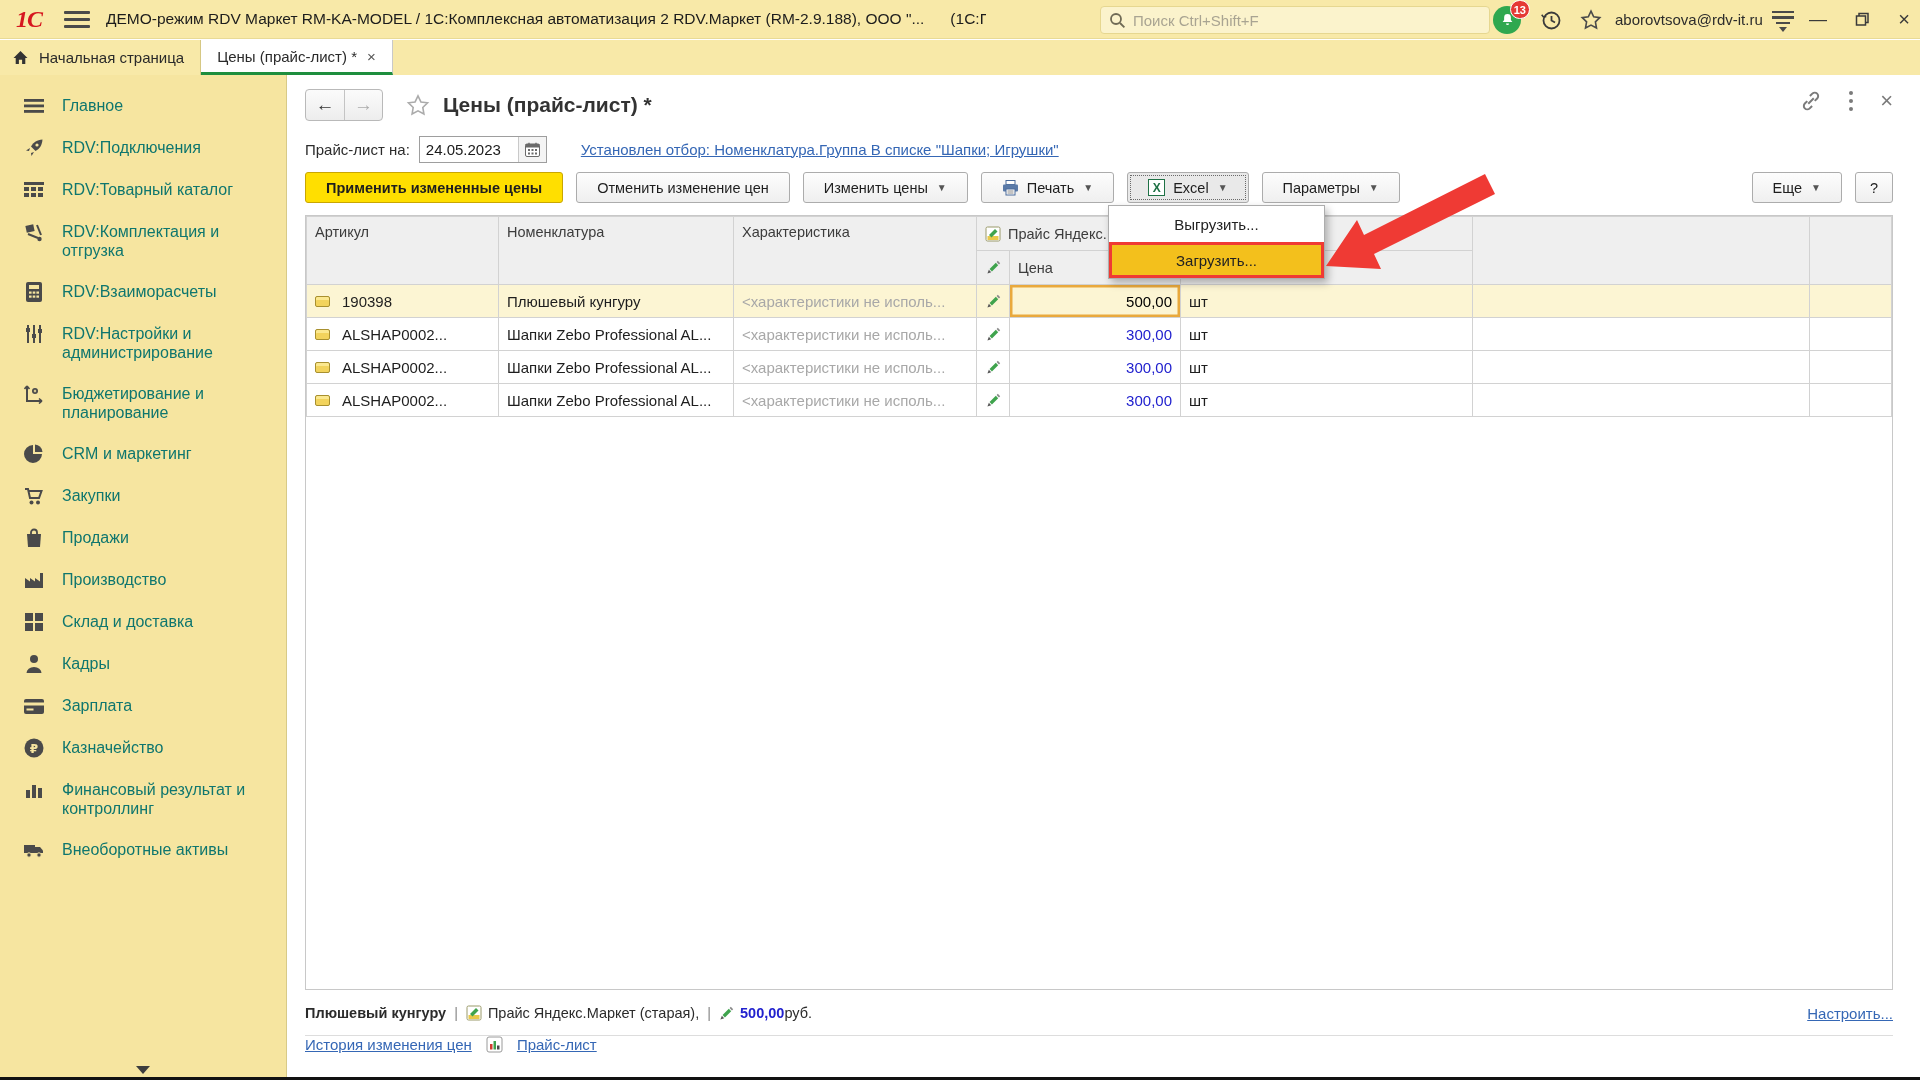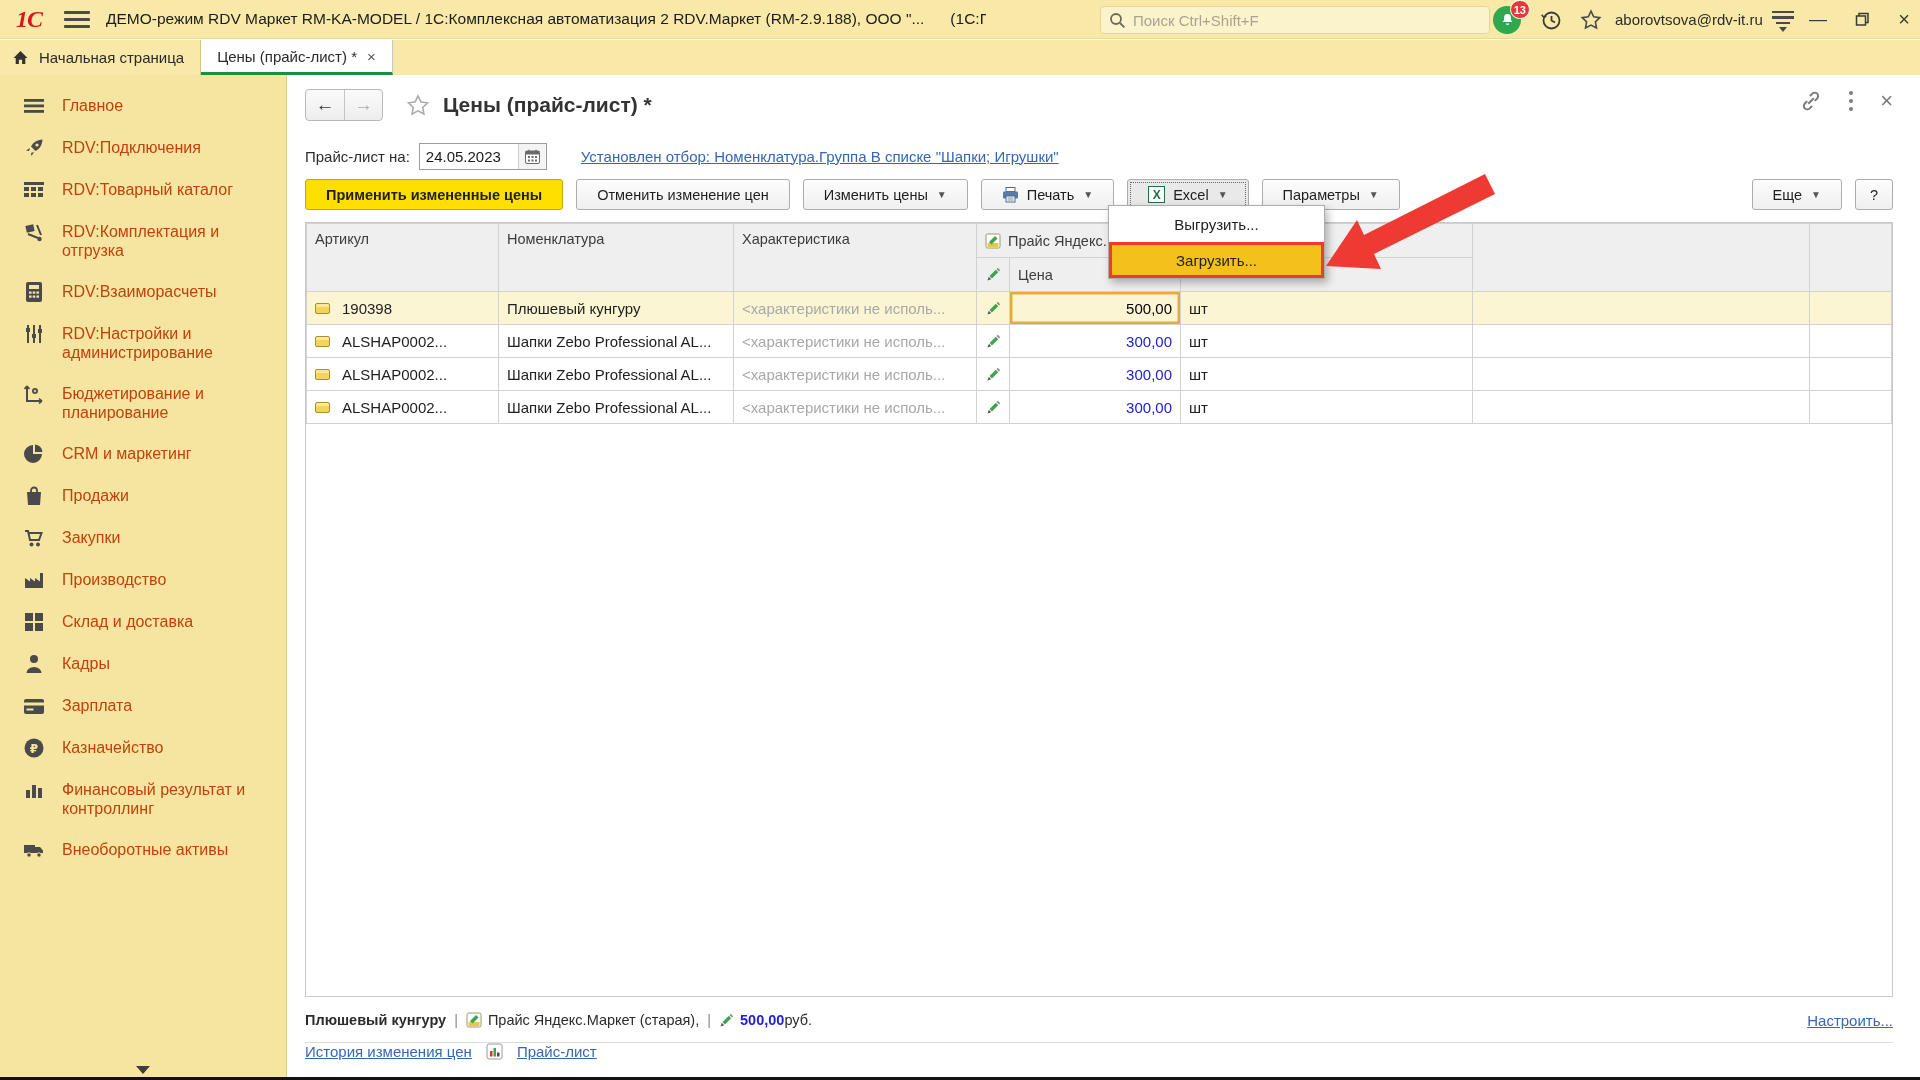--- a/index.html
+++ b/index.html
@@ -51,41 +51,41 @@
   .tab.home { padding-left:12px; }
   .tab.home svg { margin-right:10px; }
   .tab.active { background:#FFFFFF; border-bottom:3px solid #1E8E3E; border-right:1px solid #C9C9C9; }
   .tabclose { margin-left:10px; color:#555; font-size:15px; }
 
   
   .bodyrow { position:absolute; top:75px; left:0; width:1920px; height:1005px; display:flex; }
   .sidebar { width:287px; height:100%; background:#F6E5A0; border-right:1px solid #D8CA87;
     padding:10px 0 0 0; display:flex; flex-direction:column; position:relative; }
   .sbitem { display:flex; align-items:flex-start; padding:11px 10px 11px 22px; cursor:pointer;
-    font-size:16px; color:#c2410c; line-height:19px; }
+    font-size:16px; color:#0f766e; line-height:19px; }
   .sbicon { width:24px; min-width:24px; height:20px; margin-right:16px; display:flex;
     align-items:center; justify-content:center; margin-top:0px; }
   .sbmore { position:absolute; bottom:6px; left:0; width:100%; display:flex; justify-content:center; cursor:pointer; }
   .sbmore .tri { width:0; height:0; border-left:7px solid transparent; border-right:7px solid transparent;
     border-top:8px solid #3d3d3d; }
 
   
   .content { position:relative; flex:1; background:#fff; padding:0 27px 0 18px; }
   .pagehead { margin-top:13px; height:34px; display:flex; align-items:center; position:relative; }
   .navgroup { display:flex; border:1px solid #B9B9B9; border-radius:4px; overflow:hidden; background:linear-gradient(#FBFBFB,#EDEDED); }
   .navbtn { width:38px; height:30px; display:flex; align-items:center; justify-content:center;
     font-size:19px; color:#333; cursor:pointer; }
   .navbtn + .navbtn { border-left:1px solid #C4C4C4; }
   .navbtn.disabled { color:#ABABAB; }
   .headstar { margin:0 12px 0 22px; cursor:pointer; display:flex; }
   .pagetitle { font-size:21px; color:#333; }
   .headicons { position:absolute; right:0; top:2px; display:flex; gap:26px; align-items:center; }
   .headicons > span { cursor:pointer; display:flex; }
 
-  .filterrow { margin-top:20px; height:28px; display:flex; align-items:center; font-size:15px; color:#2c2c2c; }
+  .filterrow { margin-top:13px; height:28px; display:flex; align-items:center; font-size:15px; color:#2c2c2c; }
   .datebox { margin-left:9px; width:128px; height:27px; border:1px solid #9E9E9E; display:flex; background:#fff; }
   .datebox input { width:98px; border:none; outline:none; padding:0 6px; font-size:15px; font-family:inherit; color:#1a1a1a; }
   .calbtn { width:28px; border-left:1px solid #C9C9C9; display:flex; align-items:center; justify-content:center;
     background:#F4F4F4; cursor:pointer; }
   .filterlink { margin-left:34px; }
   a.lnk { color:#3567B5; text-decoration:underline; cursor:pointer; font-size:15px; }
 
   .toolbar { margin-top:9px; display:flex; align-items:center; gap:13px; }
   .btn { height:31px; border:1px solid #ACACAC; border-radius:3px; background:linear-gradient(#FDFDFD,#EFEFEF);
     font-size:14.5px; color:#1e1e1e; display:flex; align-items:center; padding:0 20px; cursor:pointer;
@@ -320,36 +320,36 @@
         <span class="sbicon">
             <svg width="20" height="20" viewBox="0 0 20 20">
               <path d="M9 1 A9 9 0 1 0 18 10 L9 10 Z" fill="#4a4a4a"></path>
               <path d="M11 8 L11 0.5 A8 8 0 0 1 18.5 8 Z" fill="#4a4a4a"></path>
             </svg>
           </span>
         <span>CRM и маркетинг</span>
       </div>
       <div class="sbitem">
         <span class="sbicon">
-            <svg width="18" height="20" viewBox="0 0 18 20">
-              <path d="M2 6 H16 L15 19 H3 Z" fill="#4a4a4a"></path>
-              <path d="M6 8 V4.5 a3 3 0 0 1 6 0 V8" fill="none" stroke="#4a4a4a" stroke-width="1.8"></path>
-            </svg>
-          </span>
-        <span>Продажи</span>
-      </div>
-      <div class="sbitem">
-        <span class="sbicon">
             <svg width="20" height="20" viewBox="0 0 20 20">
               <path d="M1 3 H4 L6 12 H15 L17.5 5 H5" fill="none" stroke="#4a4a4a" stroke-width="2"></path>
               <circle cx="7.5" cy="16.5" r="2" fill="#4a4a4a"></circle>
               <circle cx="14" cy="16.5" r="2" fill="#4a4a4a"></circle>
             </svg>
           </span>
         <span>Закупки</span>
+      </div>
+      <div class="sbitem">
+        <span class="sbicon">
+            <svg width="18" height="20" viewBox="0 0 18 20">
+              <path d="M2 6 H16 L15 19 H3 Z" fill="#4a4a4a"></path>
+              <path d="M6 8 V4.5 a3 3 0 0 1 6 0 V8" fill="none" stroke="#4a4a4a" stroke-width="1.8"></path>
+            </svg>
+          </span>
+        <span>Продажи</span>
       </div>
       <div class="sbitem">
         <span class="sbicon">
             <svg width="20" height="18" viewBox="0 0 20 18">
               <path d="M1 17 V7 L6 10.5 V7 L11 10.5 V7 L16 10.5 V2 H19 V17 Z" fill="#4a4a4a"></path>
             </svg>
           </span>
         <span>Производство</span>
       </div>
       <div class="sbitem">

